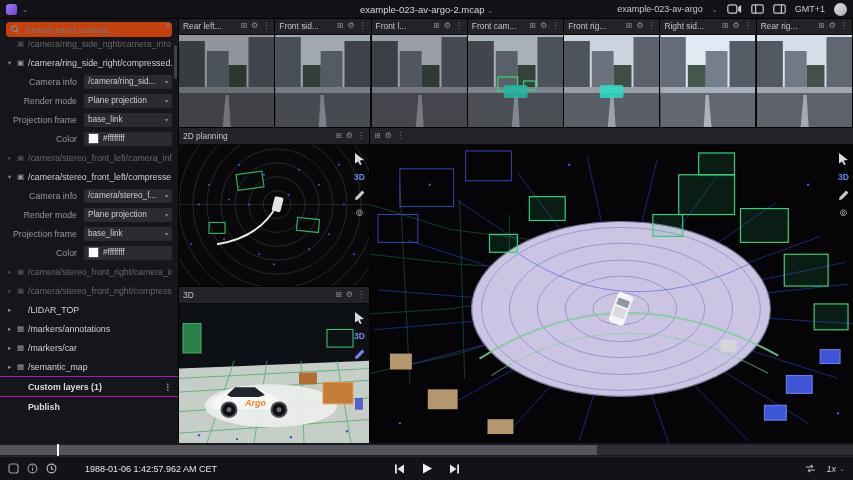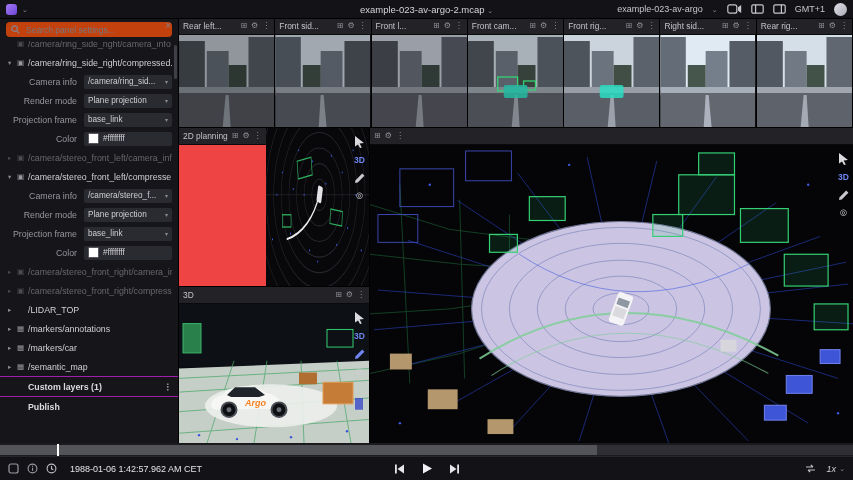--- a/index.html
+++ b/index.html
@@ -53,34 +53,34 @@
   .cam.cam3 .ann{display:block;}
   .cam.cam3 .tcar,.cam.cam4 .tcar{display:block;}
   .cam.cam0 .pimg>svg{filter:brightness(.85);}
   .cam.cam1 .pimg>svg{filter:brightness(.95);transform:scaleX(-1);}
   .cam.cam2 .pimg>svg{filter:brightness(.9) hue-rotate(12deg);}
   .cam.cam4 .pimg>svg{filter:brightness(1.2);}
   .cam.cam5 .pimg>svg{filter:brightness(1.32);transform:scaleX(-1);}
   .cam.cam6 .pimg>svg{filter:brightness(1.26);}
   .midrow{flex:1;min-height:0;display:flex;}
   .leftcol{width:190px;flex:none;display:flex;flex-direction:column;border-right:1px solid #000;}
-  .planpanel{height:158px;flex:none;display:flex;flex-direction:row;border-bottom:1px solid #000;}
+  .planpanel{height:158px;flex:none;display:flex;flex-direction:column;border-bottom:1px solid #000;}
   .threedpanel{flex:1;min-height:0;display:flex;flex-direction:column;}
   .percpanel{flex:1;min-width:0;display:flex;flex-direction:column;}
   .vtools{position:absolute;top:8px;right:4px;display:flex;flex-direction:column;gap:8px;align-items:center;z-index:3;}
   .vtool{color:#cfcfd4;font-size:8.5px;line-height:1;display:flex;align-items:center;justify-content:center;}
   .vtool.accent{color:#6f86f2;font-weight:bold;}
   
   .scrubber{position:absolute;left:0;right:0;bottom:23px;height:14px;background:#1a1a1f;display:flex;align-items:center;}
   .track{position:relative;height:10px;width:100%;background:#2e2e34;}
   .loaded{position:absolute;left:0;top:0;bottom:0;width:70%;background:#53535a;}
   .playhead{position:absolute;left:57px;top:-1px;width:2px;height:12px;background:#fff;}
   .controls{position:absolute;left:0;right:0;bottom:0;height:23px;background:#131317;border-top:1px solid #26262c;display:flex;align-items:center;padding:0 8px;}
   .ctrl-left{display:flex;align-items:center;gap:8px;}
-  .timestamp{font-size:9px;color:#e4e4e8;margin-left:5px;}
+  .timestamp{font-size:9px;color:#e4e4e8;margin-left:20px;}
   .ctrl-center{position:absolute;left:50%;transform:translateX(-50%);display:flex;gap:15px;align-items:center;}
   .ctrl-right{margin-left:auto;display:flex;align-items:center;gap:10px;color:#cfcfd4;font-style:italic;}
   .speed{display:flex;align-items:center;gap:3px;font-size:9px;}
 </style>
 </head>
 <body>
 
 <div class="app">
 
   <div class="topbar">

